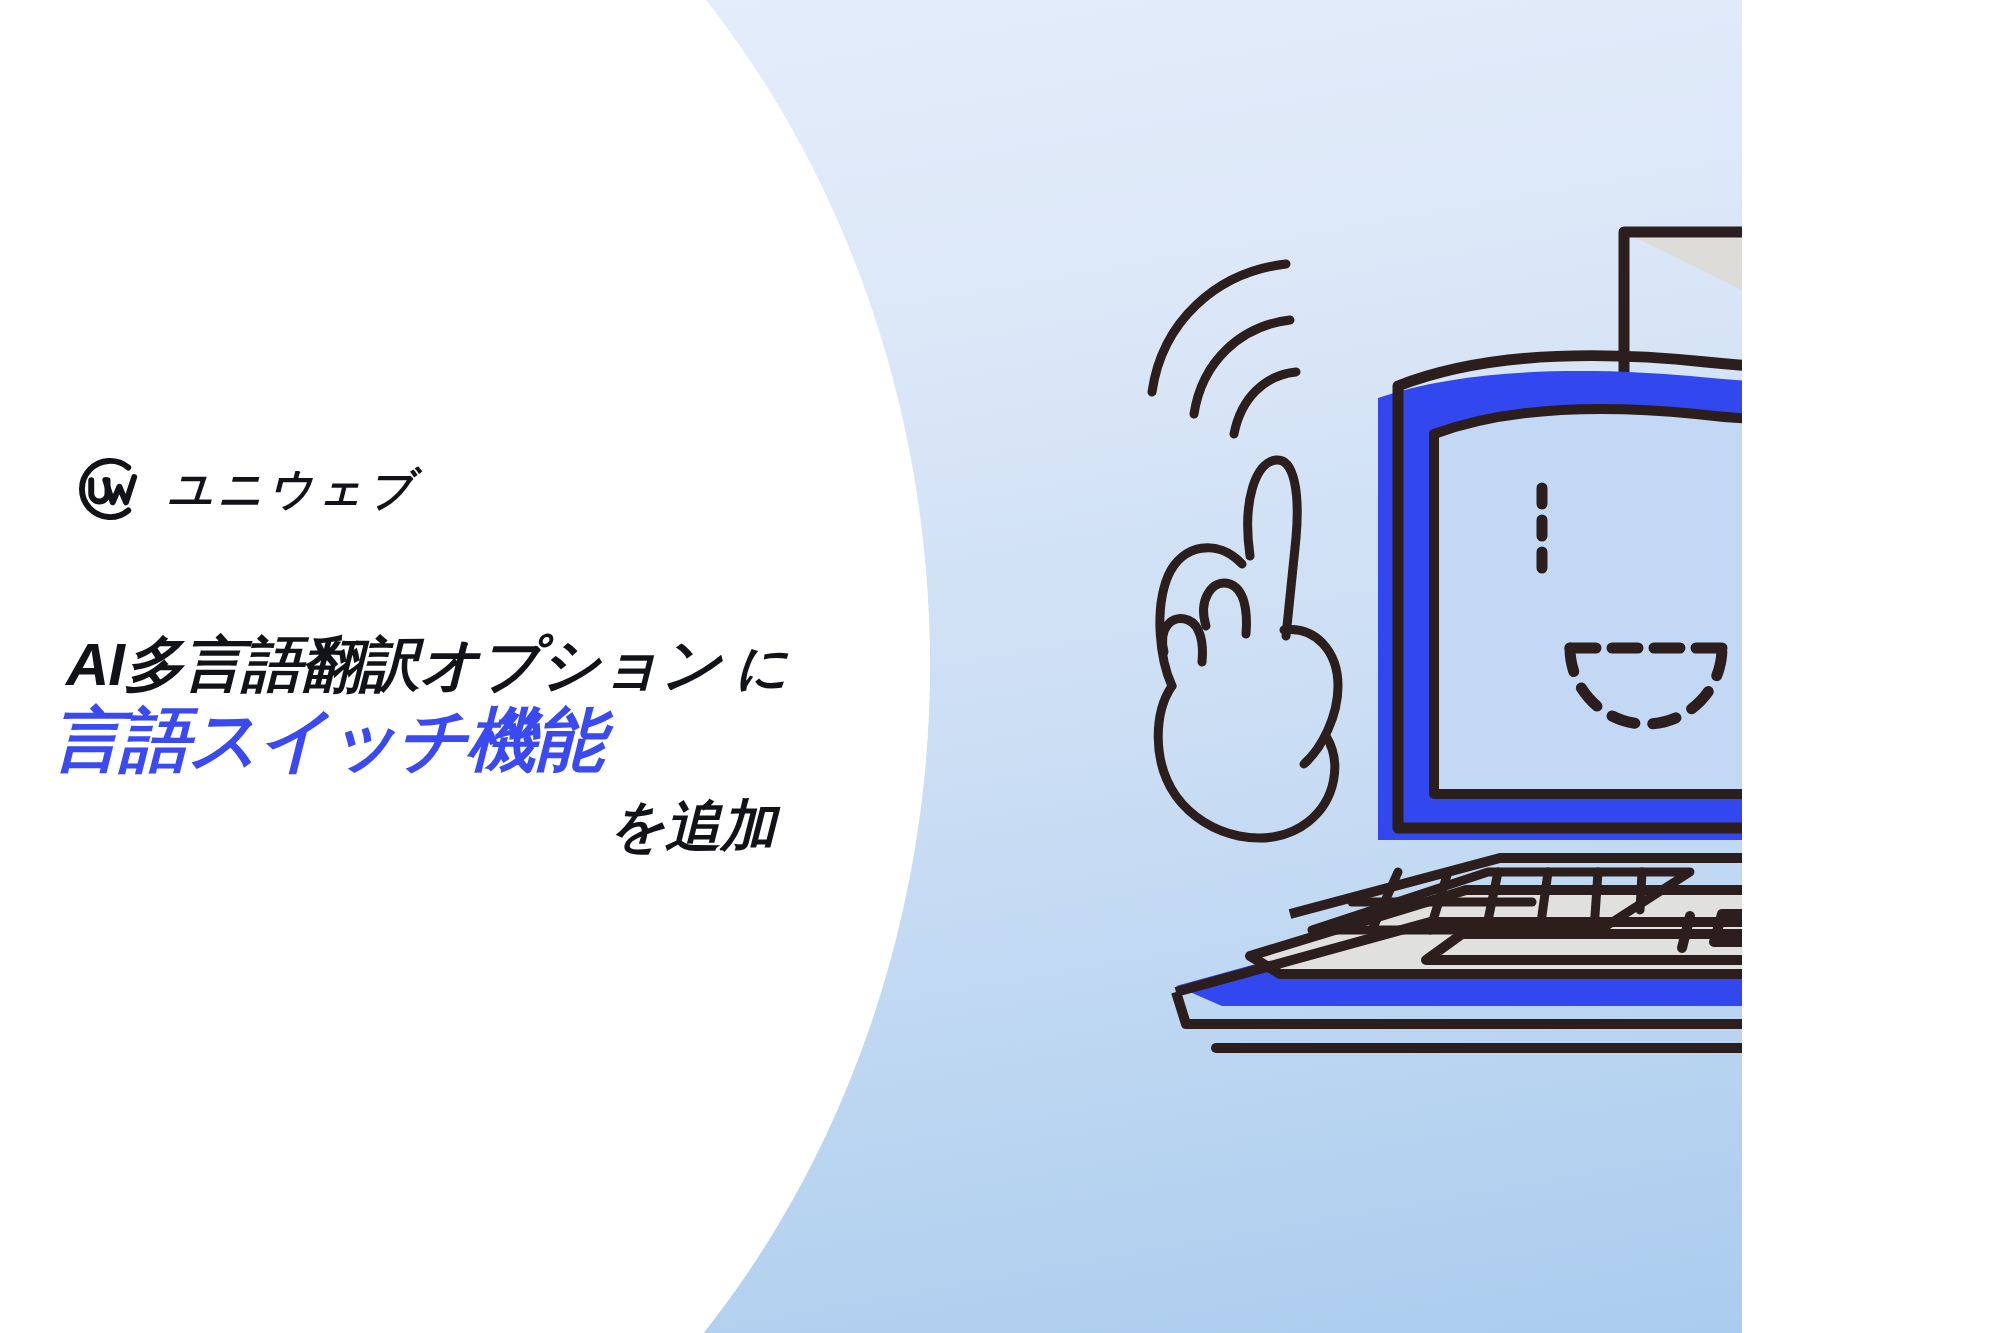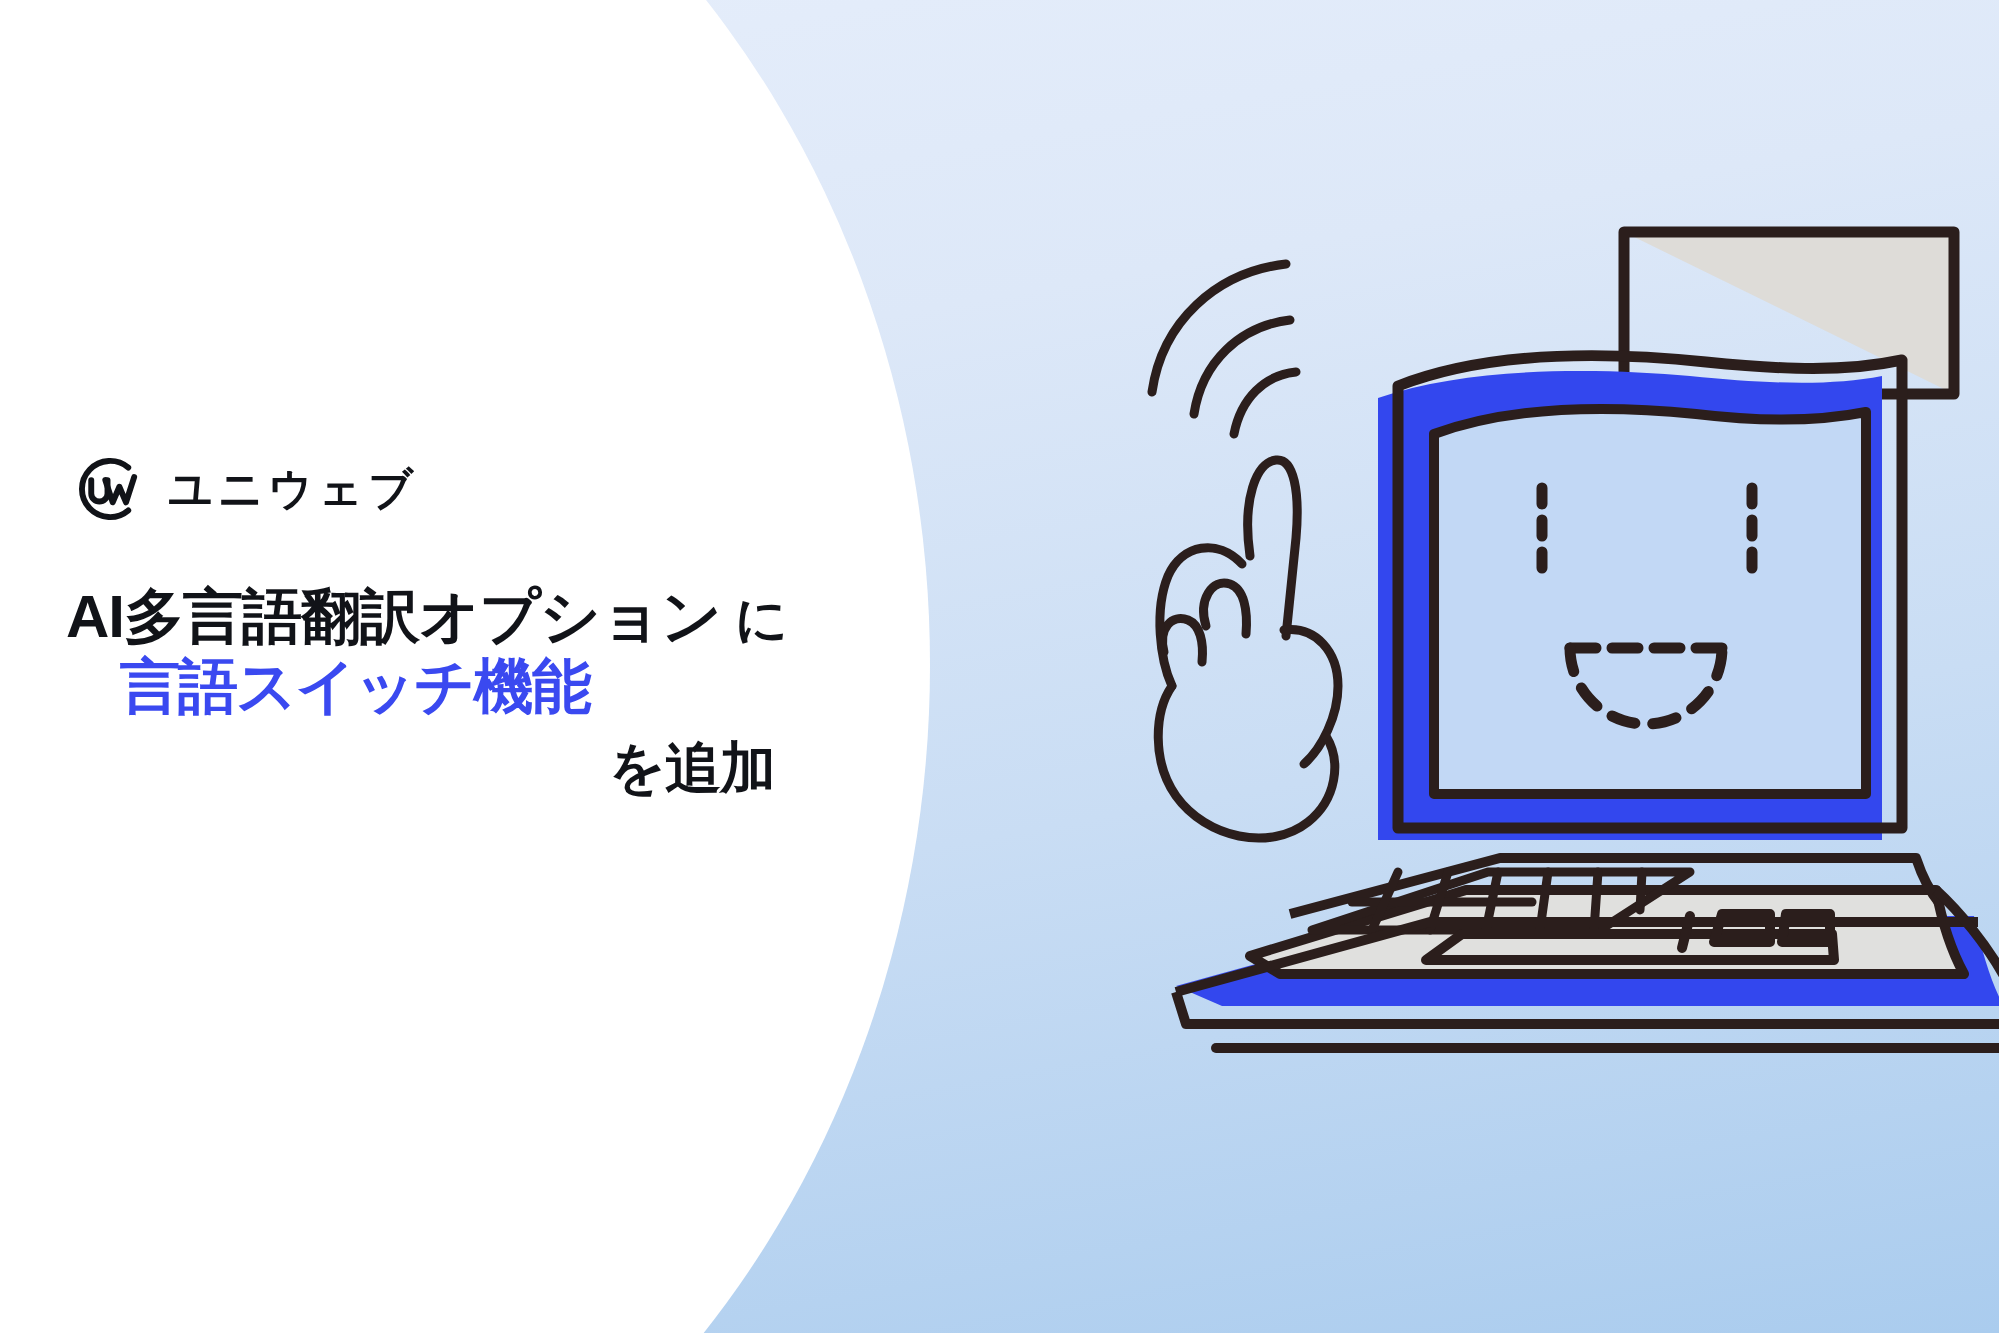--- a/index.html
+++ b/index.html
@@ -3,23 +3,24 @@
 <meta charset="utf-8">
 <style>
   * { margin:0; padding:0; box-sizing:border-box; }
   html, body {
     width:1999px; height:1333px;
     overflow:hidden;
     font-family:"Liberation Sans", sans-serif;
   }
   #stage {
     position:relative;
-    width:1999px; height:1333px;
+    width:1742px; height:1333px;
     background:linear-gradient(170deg, #e6eefb 0%, #dde8f8 28%, #c9ddf4 60%, #aaccee 100%);
     overflow:hidden;
+    font-style:italic;
   }
 
   
   .white-blob {
     position:absolute;
     left:-860px; top:-340px;
     width:1790px; height:2010px;
     background:#ffffff;
     border-radius:50%;
     z-index:1;
@@ -61,30 +62,31 @@
     font-weight:800;
     line-height:1.04;
     white-space:nowrap;
     letter-spacing:-1px;
   }
   .hl-1 {
     font-size:60px;
     color:#111318;
     padding-left:66px;
     margin-bottom:8px;
+    margin-top:48px;
   }
   .hl-1 .tail {
     font-size:52px;
     letter-spacing:0;
     margin-left:14px;
   }
   .hl-2 {
-    font-size:60px;
+    font-size:70px;
     color:#3a49f0;
-    padding-left:120px;
+    padding-left:52px;
     letter-spacing:-2px;
     margin-bottom:6px;
   }
   .hl-3 {
     font-size:56px;
     color:#111318;
     text-align:right;
     padding-right:125px;
     margin-top:20px;
   }

